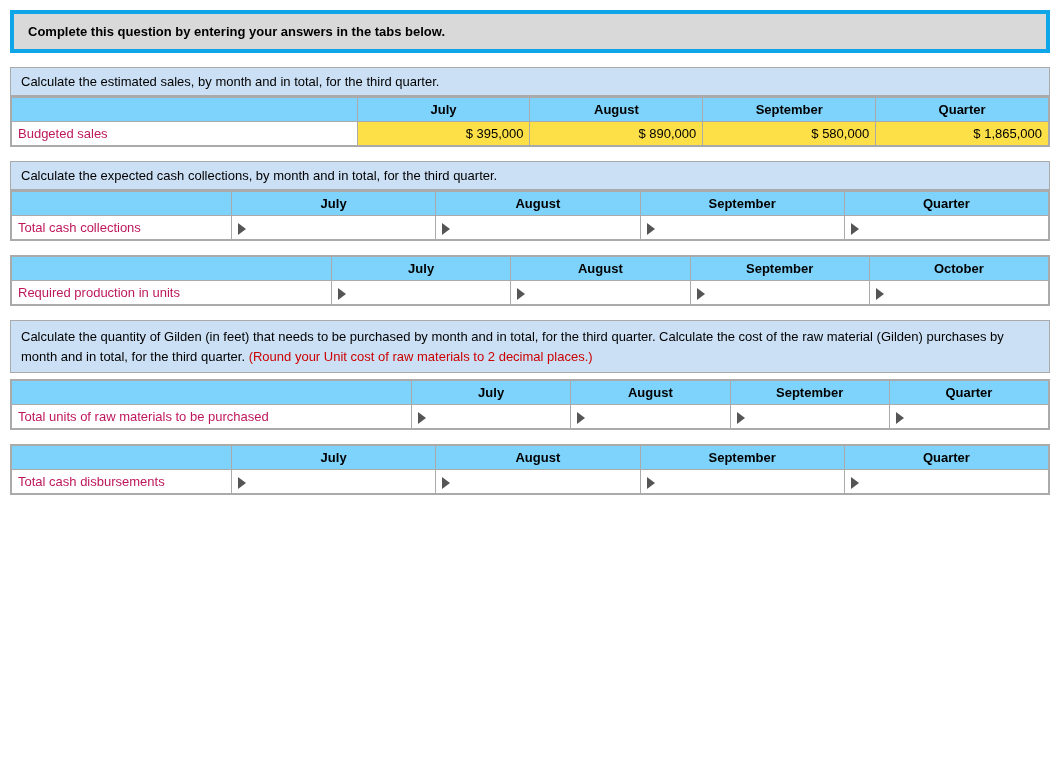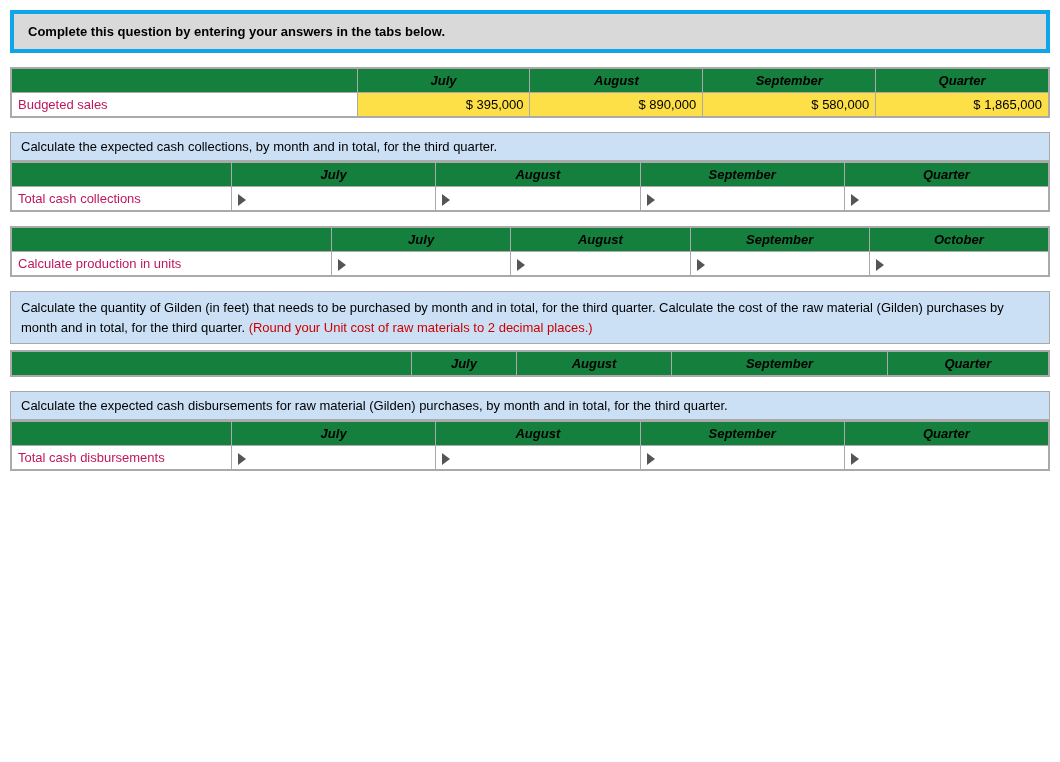--- a/index.html
+++ b/index.html
@@ -38,23 +38,22 @@
     }
 
     th, td {
       border: 1px solid #aaa;
       padding: 4px 6px;
       text-align: center;
       font-size: 13px;
     }
 
     th {
-      background: #15803d;
+      background: #7dd3fc;
       font-weight: bold;
-      font-style: italic;
     }
 
     td.label-cell {
       text-align: left;
       background: #fff;
       color: #be185d;
       width: 220px;
     }
 
     td.input-cell {
@@ -112,20 +111,23 @@
     
     .wide-label { width: 320px; text-align: left; background: #fff; color: #1a5490; }
     .wider-label { width: 400px; text-align: left; background: #fff; color: #1a5490; }
   </style>
 </head>
 <body>
 
 <div class="instruction-box">Complete this question by entering your answers in the tabs below.</div>
 
 <div class="section">
+  <div class="section-header">
+    <span>Calculate the estimated sales, by month and in total, for the third quarter.</span>
+  </div>
   <div class="table-wrapper">
     <table class="table1">
       <thead>
         <tr>
           <th></th>
           <th>July</th>
           <th>August</th>
           <th>September</th>
           <th>Quarter</th>
         </tr>
@@ -190,21 +192,21 @@
         <tr>
           <th style="width:320px;"></th>
           <th>July</th>
           <th>August</th>
           <th>September</th>
           <th>October</th>
         </tr>
       </thead>
       <tbody>
         <tr>
-          <td class="label-cell wide-label">Calculate production in units</td>
+          <td class="label-cell wide-label">Required production in units</td>
           <td class="input-cell">
             <span class="arrow"></span>
             <input class="input-field" type="text" style="">
           </td>
           <td class="input-cell">
             <span class="arrow"></span>
             <input class="input-field" type="text" style="">
           </td>
           <td class="input-cell">
             <span class="arrow"></span>
@@ -230,29 +232,45 @@
       <thead>
         <tr>
           <th style="width:400px;"></th>
           <th>July</th>
           <th>August</th>
           <th>September</th>
           <th>Quarter</th>
         </tr>
       </thead>
       <tbody>
-      </tbody>
-    </table>
-  </div>
-</div>
-
-<div class="section">
-  <div class="section-header">
-    <span>Calculate the expected cash disbursements for raw material (Gilden) purchases, by month and in total, for the third quarter.</span>
-  </div>
+        <tr>
+          <td class="label-cell wider-label">Total units of raw materials to be purchased</td>
+          <td class="input-cell">
+            <span class="arrow"></span>
+            <input class="input-field" type="text" style="">
+          </td>
+          <td class="input-cell">
+            <span class="arrow"></span>
+            <input class="input-field" type="text" style="">
+          </td>
+          <td class="input-cell">
+            <span class="arrow"></span>
+            <input class="input-field" type="text" style="">
+          </td>
+          <td class="input-cell">
+            <span class="arrow"></span>
+            <input class="input-field" type="text" style="">
+          </td>
+        </tr>
+      </tbody>
+    </table>
+  </div>
+</div>
+
+<div class="section">
   <div class="table-wrapper">
     <table>
       <thead>
         <tr>
           <th style="width:220px;"></th>
           <th>July</th>
           <th>August</th>
           <th>September</th>
           <th>Quarter</th>
         </tr>

